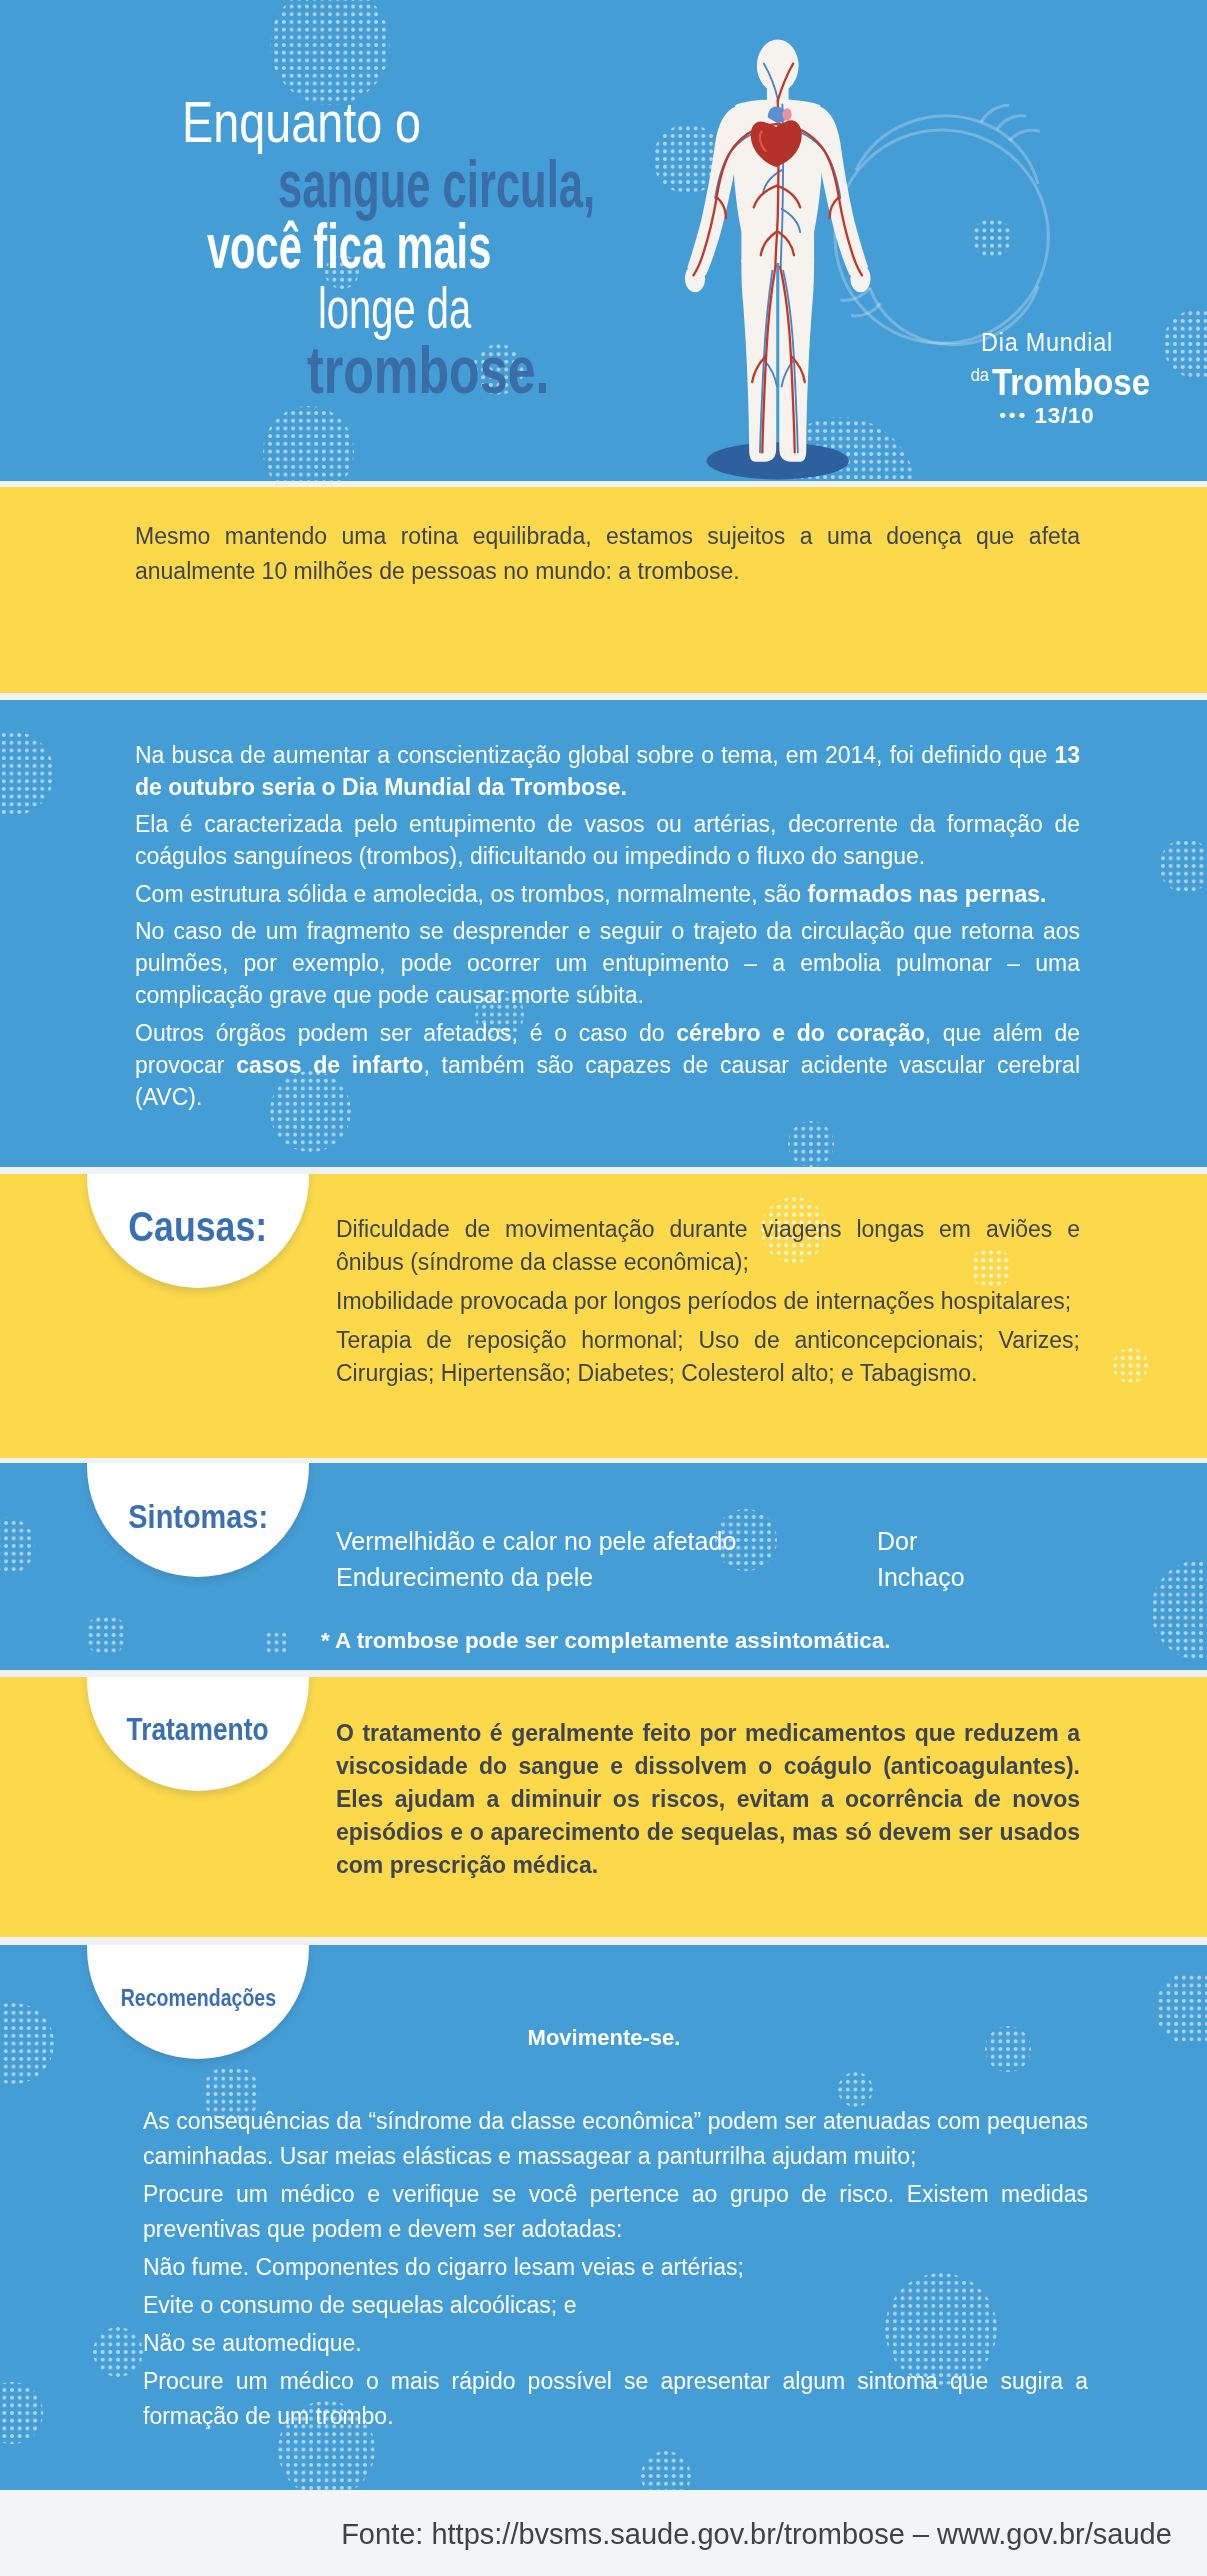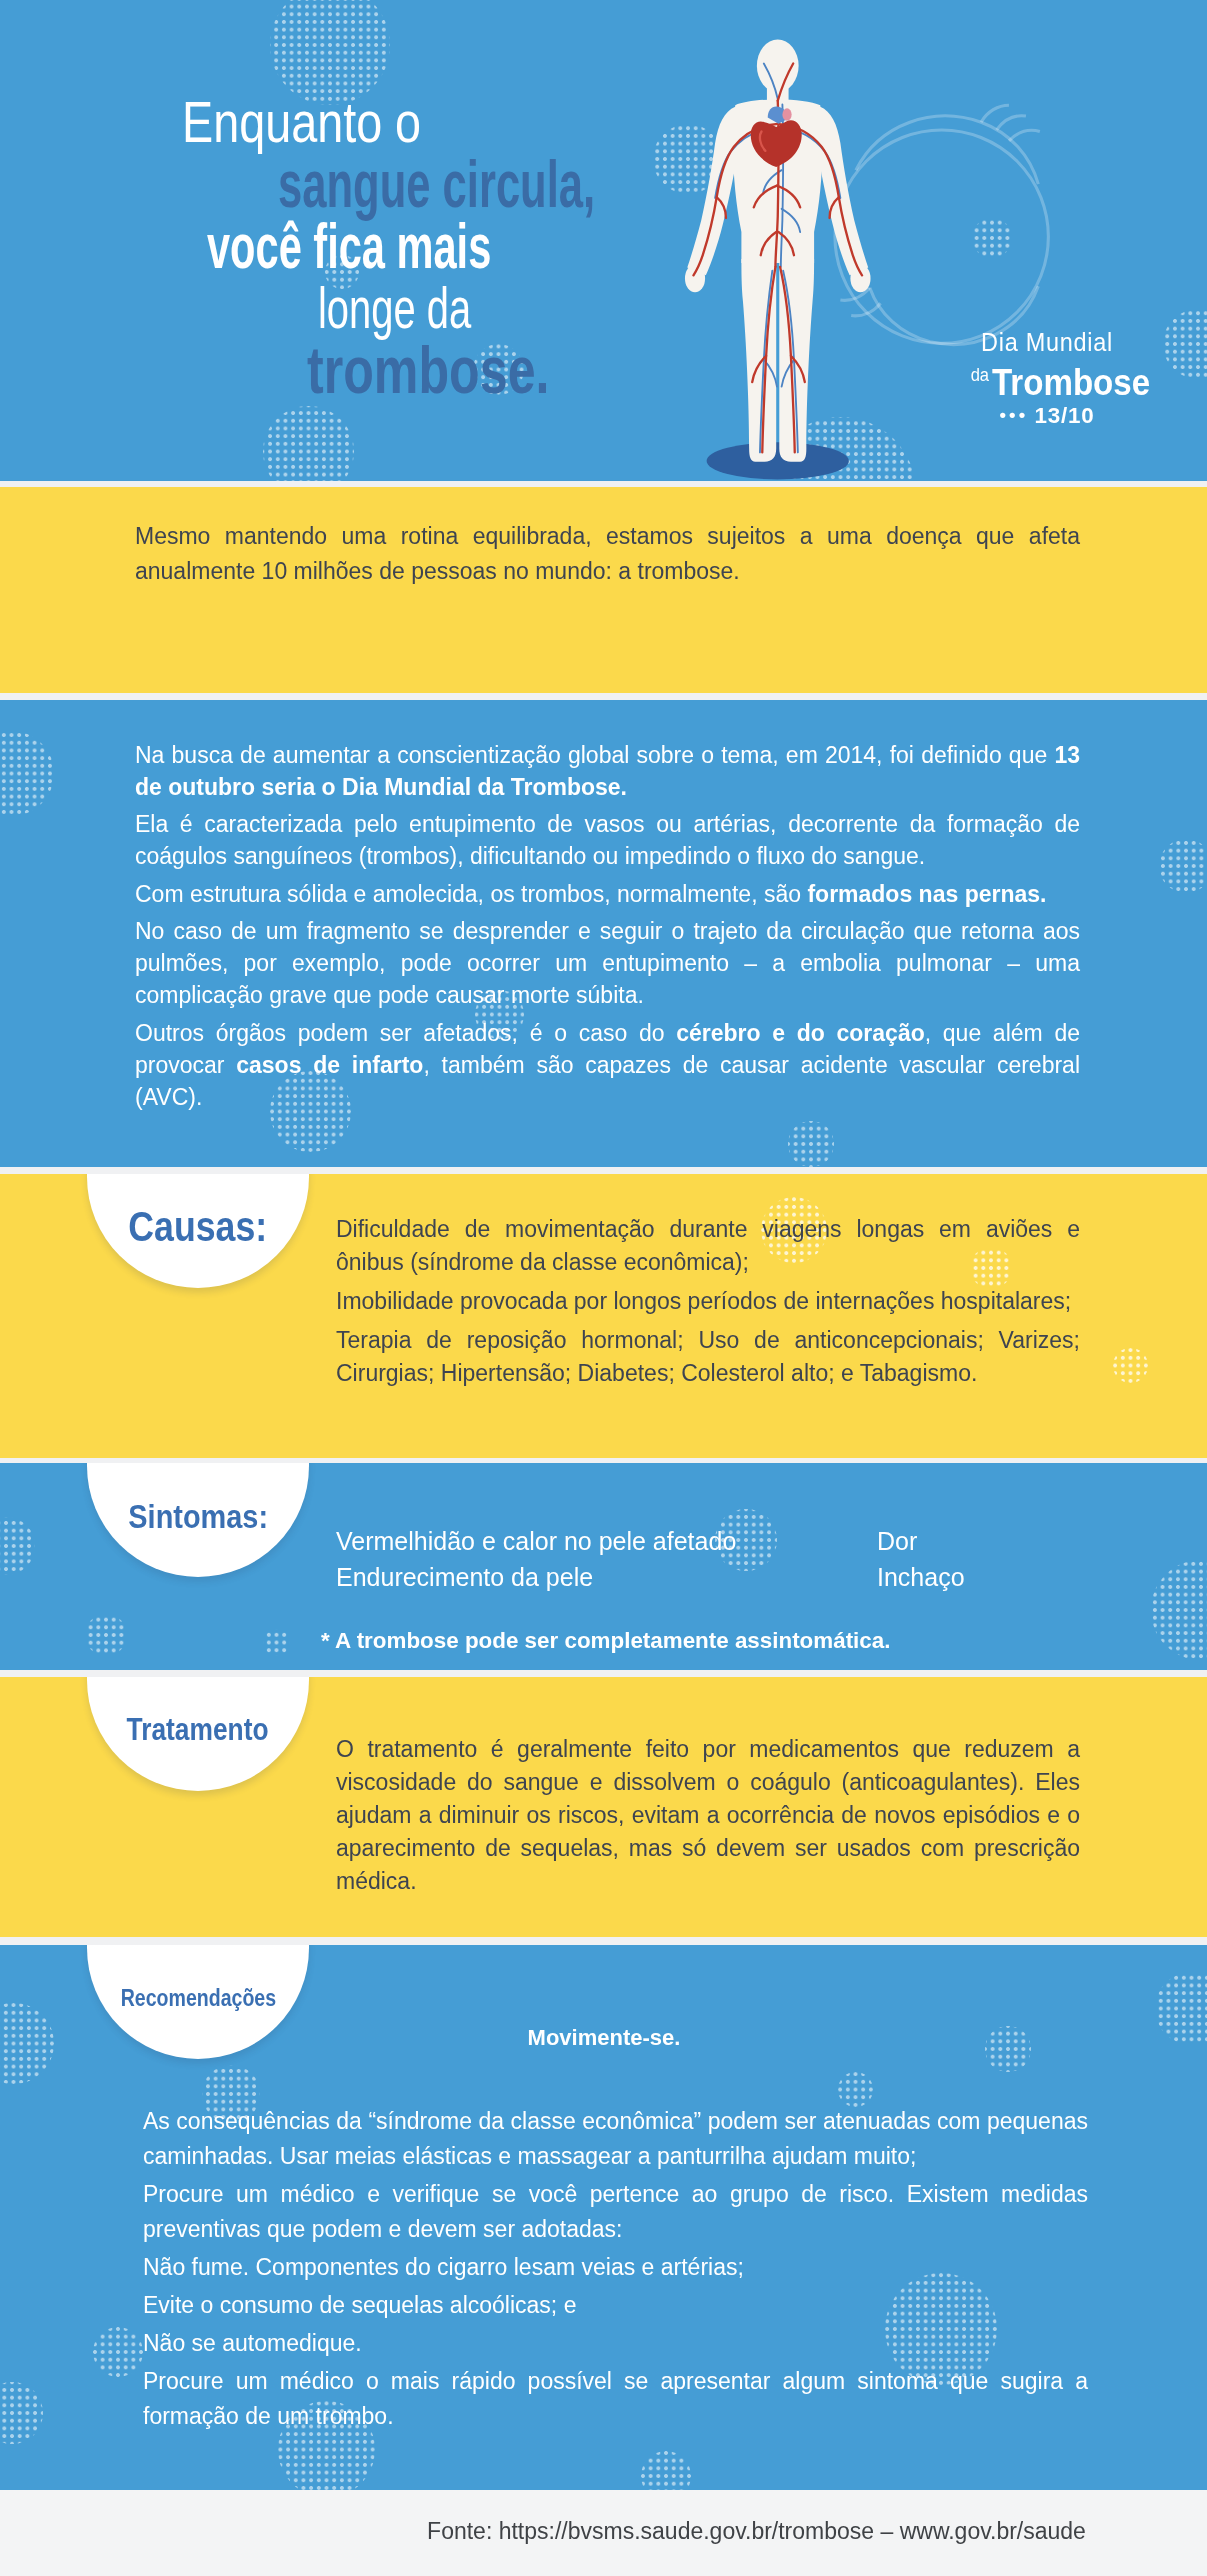--- a/index.html
+++ b/index.html
@@ -57,41 +57,41 @@
   #causas .txt{left:336px;width:744px;top:39px;line-height:33px;}
   #causas .txt p{margin:0 0 6.2px 0;}
 
   #sintomas{top:1463px;height:207px;}
   .sym-col{position:absolute;top:60px;color:#fff;font-size:25px;line-height:36px;}
   .sym-col-1{left:336px;}
   .sym-col-2{left:877px;}
   .sym-note{position:absolute;left:321px;top:165px;color:#fff;font-weight:700;font-size:22.4px;}
 
   #tratamento{top:1677px;height:260px;}
-  #tratamento .txt{left:336px;width:744px;top:56px;line-height:33px;}
+  #tratamento .txt{left:336px;width:744px;top:40px;line-height:33px;font-weight:bold;}
 
   #recom{top:1945px;height:545px;}
   .recom-heading{position:absolute;left:0;width:1208px;top:80px;text-align:center;
     color:#fff;font-size:22px;font-weight:700;}
   #recom .txt{left:143px;width:945px;top:159px;line-height:35px;}
   #recom .txt p{margin:0 0 3.1px 0;}
 
   
   .badge{position:absolute;left:87px;top:-7.7px;width:222px;height:122px;background:#FFFFFF;
     border-radius:0 0 116px 116px;display:flex;align-items:center;justify-content:center;
     box-shadow:0 4.6px 7.7px rgba(40,60,90,0.14);z-index:3;}
   .badge span{color:#3A6FB2;font-weight:700;transform:scaleX(0.85);white-space:nowrap;}
   .badge-causas span{font-size:42px;}
   .badge-sintomas span{font-size:34px;}
   .badge-tratamento span{font-size:31px;}
   .badge-recom span{font-size:23px;}
 
   #footer{top:2490px;height:86px;background:#F3F4F5;}
   .footer-text{position:absolute;top:28px;left:0;width:1208px;text-align:center;
-    padding-left:305px;box-sizing:border-box;color:#3F4246;font-size:23px;}
+    padding-left:305px;box-sizing:border-box;color:#3F4246;font-size:29px;}
 </style>
 </head>
 <body>
 
 <div class="section bg-blue" id="hero">
   <div class="dots" style="left:270px;top:-15.5px;width:120px;height:120px;"></div>
   <div class="dots" style="left:653px;top:124px;width:70px;height:70px;"></div>
   <div class="dots" style="left:972px;top:218px;width:40px;height:40px;"></div>
   <div class="dots" style="left:325px;top:255px;width:34px;height:34px;"></div>
   <div class="dots" style="left:473px;top:344px;width:51px;height:51px;"></div>

